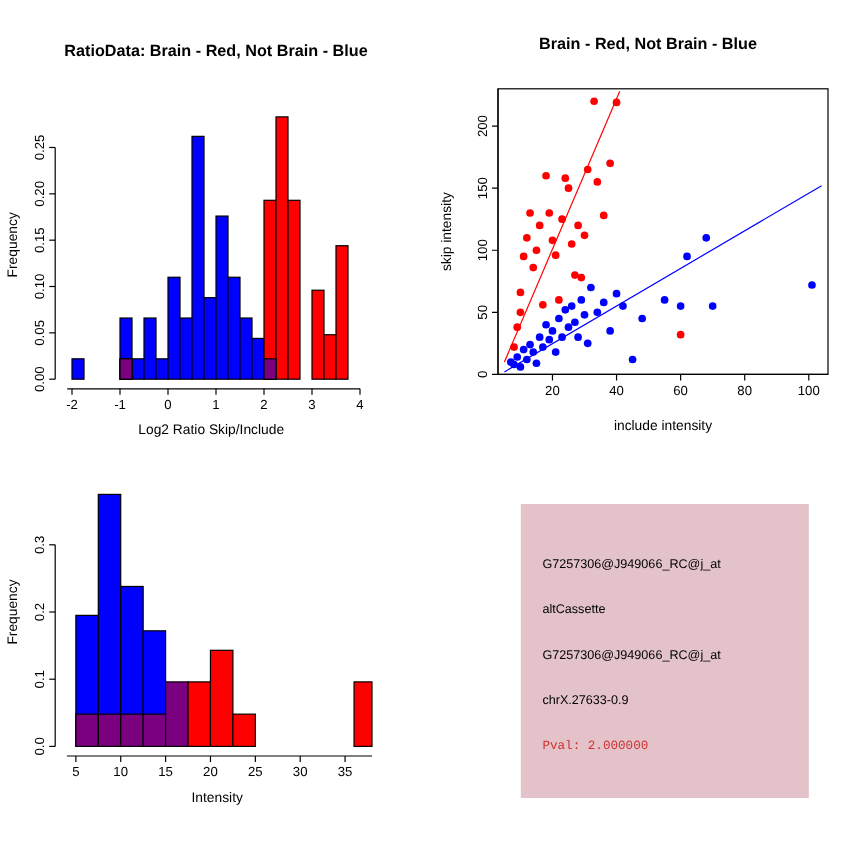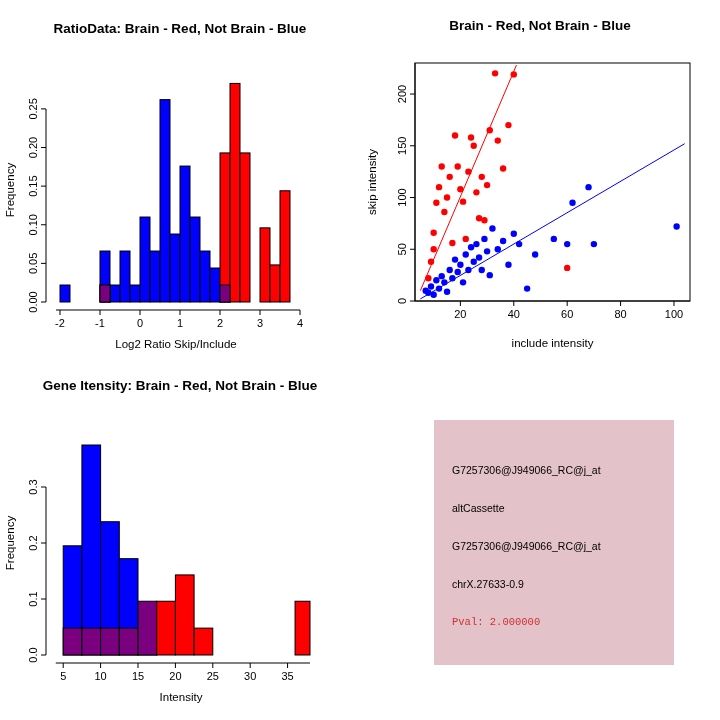--- a/index.html
+++ b/index.html
@@ -24,21 +24,21 @@
   .infoline{
     font-size:10.5px;
     color:#000;
     font-family:"Liberation Sans", sans-serif;
   }
   .infoline.pval{color:#d03030;font-family:Liberation Mono, monospace;}
 </style>
 </head>
 <body>
 
-<div class="panel" style="left:0;top:3px;width:360px;height:360px;">
+<div class="panel" style="left:0;top:17px;width:360px;height:360px;">
   <div class="title" style="margin-top:18px;">RatioData: Brain - Red, Not Brain - Blue</div>
   <svg id="svg-ratio" width="360" height="320">
       <g>
         <rect x="60.00000000000001" y="249.00689655172414" width="9.999999999999993" height="16.99310344827586" fill="#0000ff" stroke="#000" stroke-width="1"></rect>
         <rect x="100" y="215.02068965517242" width="10" height="50.97931034482758" fill="#0000ff" stroke="#000" stroke-width="1"></rect>
         <rect x="110" y="249.00689655172414" width="10.000000000000014" height="16.99310344827586" fill="#0000ff" stroke="#000" stroke-width="1"></rect>
         <rect x="120.00000000000001" y="215.02068965517242" width="9.999999999999986" height="50.97931034482758" fill="#0000ff" stroke="#000" stroke-width="1"></rect>
         <rect x="130" y="249.00689655172414" width="10" height="16.99310344827586" fill="#0000ff" stroke="#000" stroke-width="1"></rect>
         <rect x="140" y="181.0344827586207" width="10" height="84.9655172413793" fill="#0000ff" stroke="#000" stroke-width="1"></rect>
         <rect x="150" y="215.02068965517242" width="10" height="50.97931034482758" fill="#0000ff" stroke="#000" stroke-width="1"></rect>
@@ -89,21 +89,21 @@
         <line x1="46" y1="111.51724137931035" x2="41" y2="111.51724137931035" stroke="#000" stroke-width="1"></line>
         <text x="37" y="111.51724137931035" font-size="11" text-anchor="middle" fill="#000" transform="rotate(-90,37,111.51724137931035)">0.20</text>
         <line x1="46" y1="72.89655172413791" x2="41" y2="72.89655172413791" stroke="#000" stroke-width="1"></line>
         <text x="37" y="72.89655172413791" font-size="11" text-anchor="middle" fill="#000" transform="rotate(-90,37,72.89655172413791)">0.25</text>
       </g>
       <text x="176" y="312" font-size="11.5" text-anchor="middle" fill="#000">Log2 Ratio Skip/Include</text>
       <text x="14" y="154" font-size="11.5" text-anchor="middle" fill="#000" transform="rotate(-90,14,154)">Frequency</text>
     </svg>
 </div>
 
-<div class="panel" style="left:360px;top:0;width:360px;height:360px;">
+<div class="panel" style="left:360px;top:11px;width:360px;height:360px;">
   <div class="title" style="margin-top:18px;">Brain - Red, Not Brain - Blue</div>
   <svg id="svg-scatter" width="360" height="320">
       <rect x="55" y="30" width="275" height="238" fill="none" stroke="#000" stroke-width="1"></rect>
       <defs>
         <clipPath id="scclip">
           <rect x="55" y="30" width="275" height="238"></rect>
         </clipPath>
       </defs>
       <g clip-path="url(#scclip)">
         <line x1="60.33980582524272" y1="257.6521739130435" x2="156.45631067961165" y2="32.0695652173913" stroke="#ff0000" stroke-width="1"></line>
@@ -204,21 +204,20 @@
         <text x="46" y="112.78260869565216" font-size="11" text-anchor="middle" fill="#000" transform="rotate(-90,46,112.78260869565216)">150</text>
         <line x1="55" y1="61.04347826086956" x2="50" y2="61.04347826086956" stroke="#000" stroke-width="1"></line>
         <text x="46" y="61.04347826086956" font-size="11" text-anchor="middle" fill="#000" transform="rotate(-90,46,61.04347826086956)">200</text>
       </g>
       <text x="192.5" y="314" font-size="11.5" text-anchor="middle" fill="#000">include intensity</text>
       <text x="16" y="149" font-size="11.5" text-anchor="middle" fill="#000" transform="rotate(-90,16,149)">skip intensity</text>
     </svg>
 </div>
 
 <div class="panel" style="left:0;top:360px;width:360px;height:360px;">
-  <div class="title" style="margin-top:18px;">Gene Itensity: Brain - Red, Not Brain - Blue</div>
   <svg id="svg-gene" width="360" height="320">
       <g>
         <rect x="63.21739130434783" y="152.8" width="18.695652173913047" height="109.19999999999999" fill="#0000ff" stroke="#000" stroke-width="1"></rect>
         <rect x="81.91304347826087" y="52" width="18.695652173913032" height="210" fill="#0000ff" stroke="#000" stroke-width="1"></rect>
         <rect x="100.6086956521739" y="128.72" width="18.695652173913047" height="133.28" fill="#0000ff" stroke="#000" stroke-width="1"></rect>
         <rect x="119.30434782608695" y="165.68" width="18.695652173913047" height="96.32" fill="#0000ff" stroke="#000" stroke-width="1"></rect>
         <rect x="138" y="235.12" width="18.69565217391306" height="26.879999999999995" fill="#0000ff" stroke="#000" stroke-width="1"></rect>
         <rect x="63.21739130434783" y="235.12" width="18.695652173913047" height="26.879999999999995" fill="#7a0080" stroke="#000" stroke-width="1"></rect>
         <rect x="81.91304347826087" y="235.12" width="18.695652173913032" height="26.879999999999995" fill="#7a0080" stroke="#000" stroke-width="1"></rect>
         <rect x="100.6086956521739" y="235.12" width="18.695652173913047" height="26.879999999999995" fill="#7a0080" stroke="#000" stroke-width="1"></rect>

